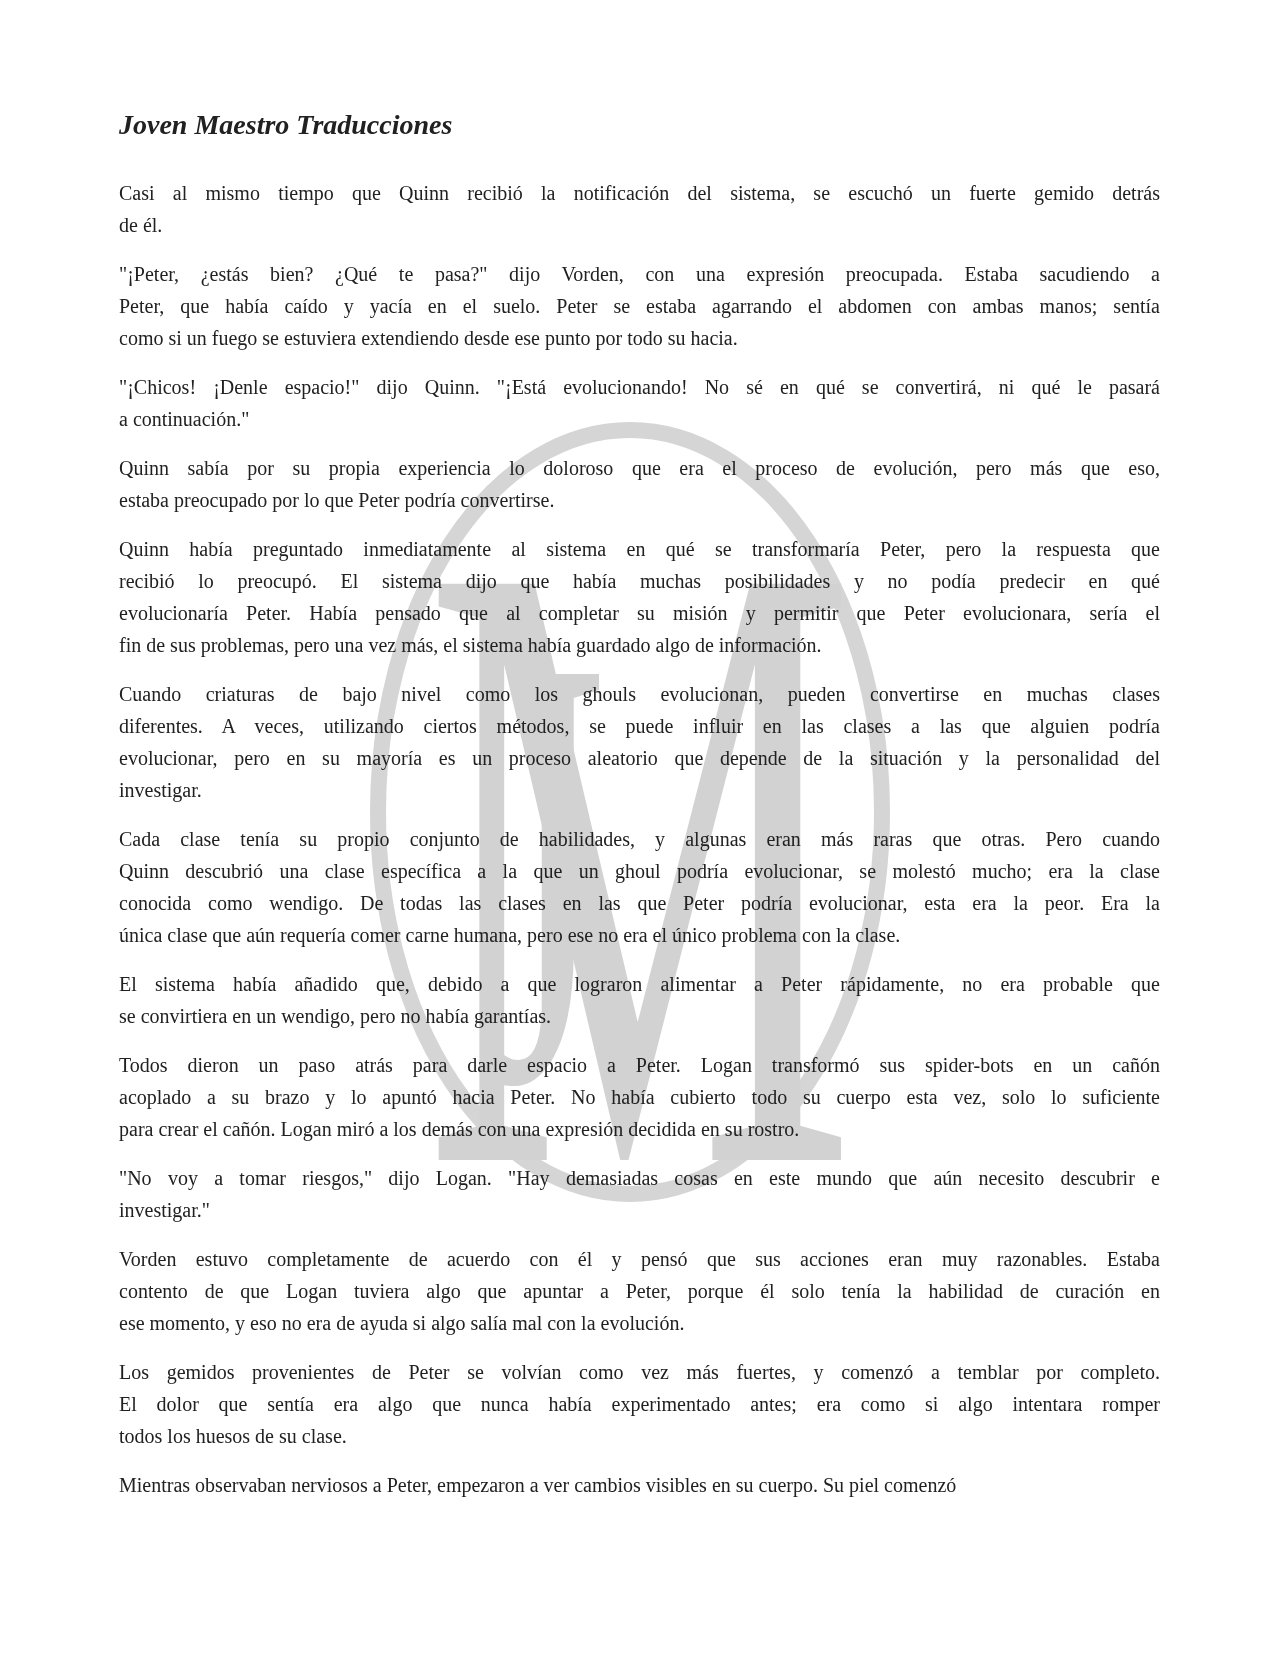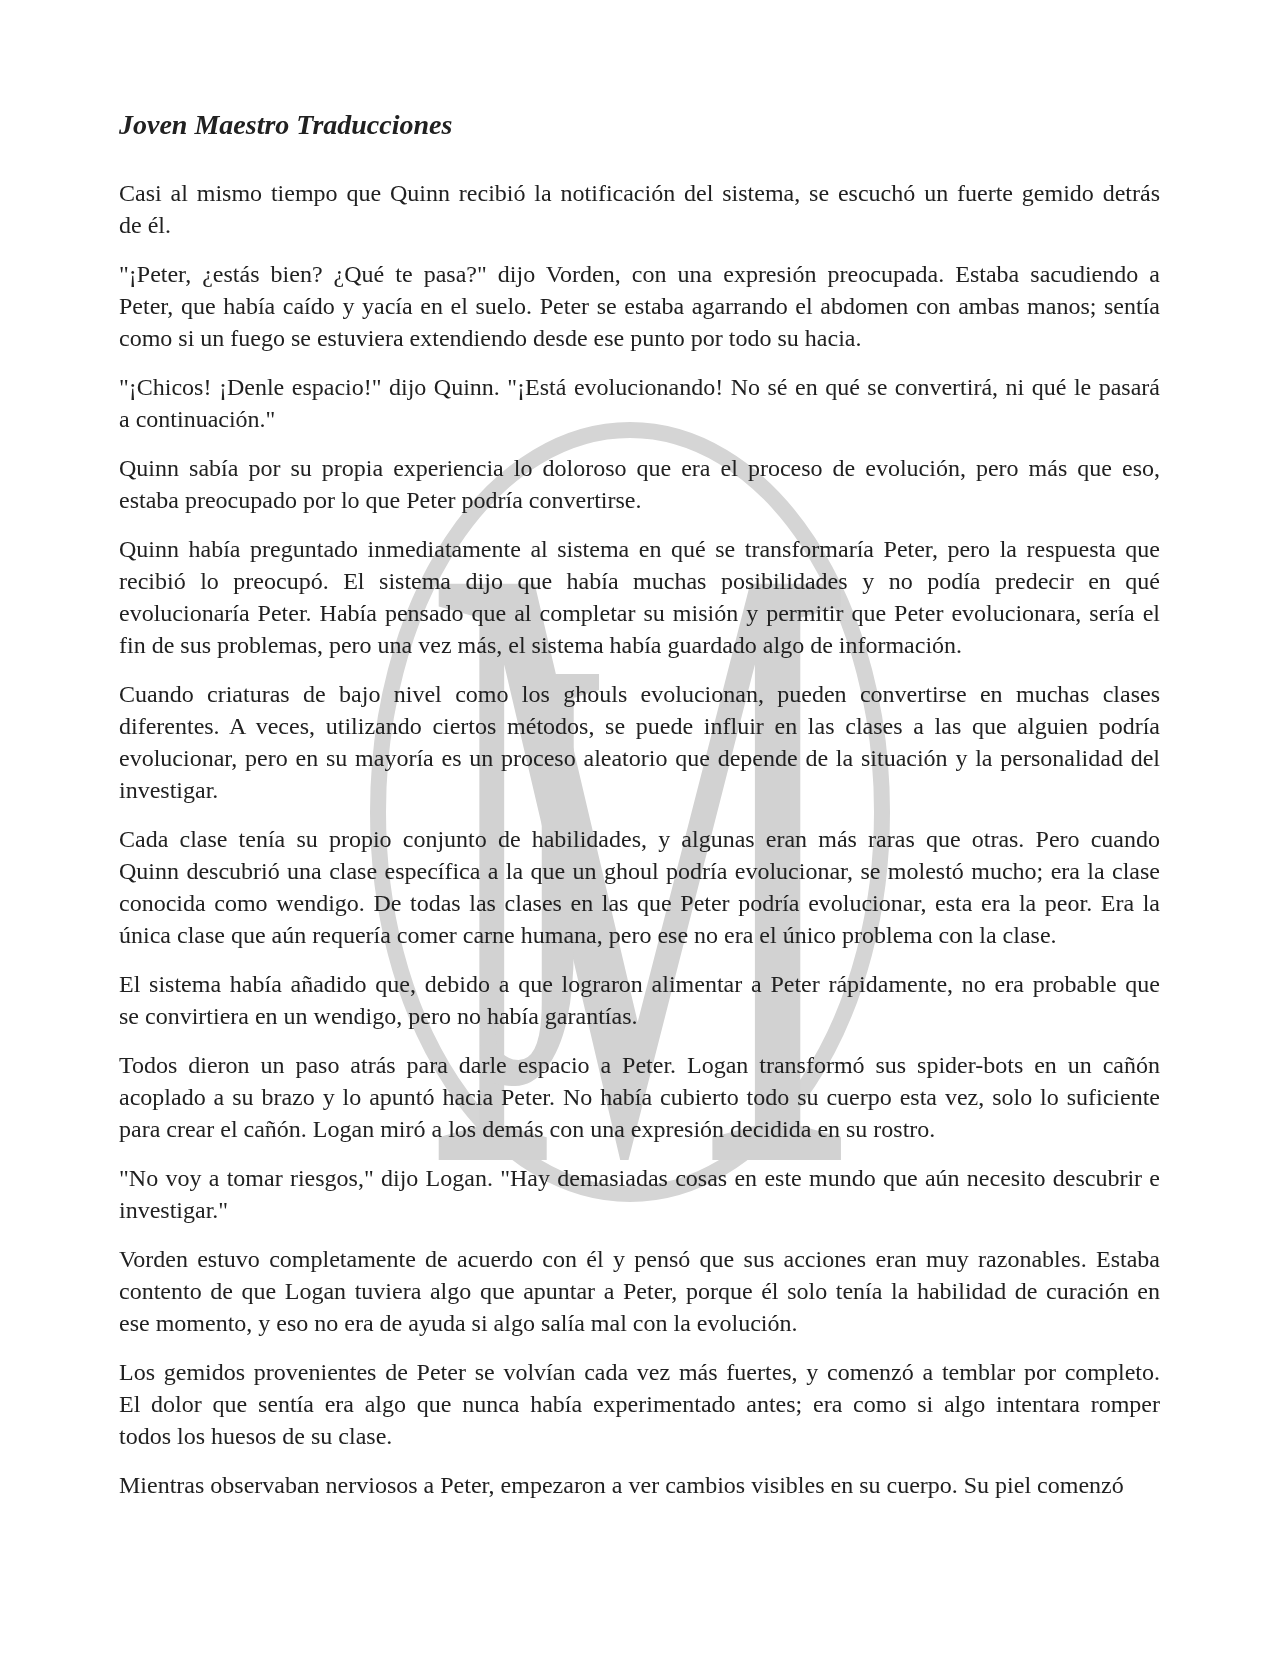--- a/index.html
+++ b/index.html
@@ -26,21 +26,21 @@
   }
   .doc-title {
     font-size: 28px;
     line-height: 32px;
     font-weight: bold;
     font-style: italic;
     margin: 0 0 36px 0;
   }
   .para { margin: 0 0 17px 0; }
   .jline {
-    font-size: 24px;
+    font-size: 20px;
     line-height: 32px;
     text-align: justify;
     text-align-last: justify;
     white-space: normal;
   }
   .jline.last { text-align-last: left; }
 </style>
 </head>
 <body>
 
@@ -102,21 +102,21 @@
         <div class="para">
           <div class="jline">"No voy a tomar riesgos," dijo Logan. "Hay demasiadas cosas en este mundo que aún necesito descubrir e</div>
           <div class="jline last">investigar."</div>
         </div>
         <div class="para">
           <div class="jline">Vorden estuvo completamente de acuerdo con él y pensó que sus acciones eran muy razonables. Estaba</div>
           <div class="jline">contento de que Logan tuviera algo que apuntar a Peter, porque él solo tenía la habilidad de curación en</div>
           <div class="jline last">ese momento, y eso no era de ayuda si algo salía mal con la evolución.</div>
         </div>
         <div class="para">
-          <div class="jline">Los gemidos provenientes de Peter se volvían cada vez más fuertes, y comenzó a temblar por completo.</div>
+          <div class="jline">Los gemidos provenientes de Peter se volvían como vez más fuertes, y comenzó a temblar por completo.</div>
           <div class="jline">El dolor que sentía era algo que nunca había experimentado antes; era como si algo intentara romper</div>
           <div class="jline last">todos los huesos de su clase.</div>
         </div>
         <div class="para">
           <div class="jline last">Mientras observaban nerviosos a Peter, empezaron a ver cambios visibles en su cuerpo. Su piel comenzó</div>
         </div>
       </div>
   </div>
 
 </div>

